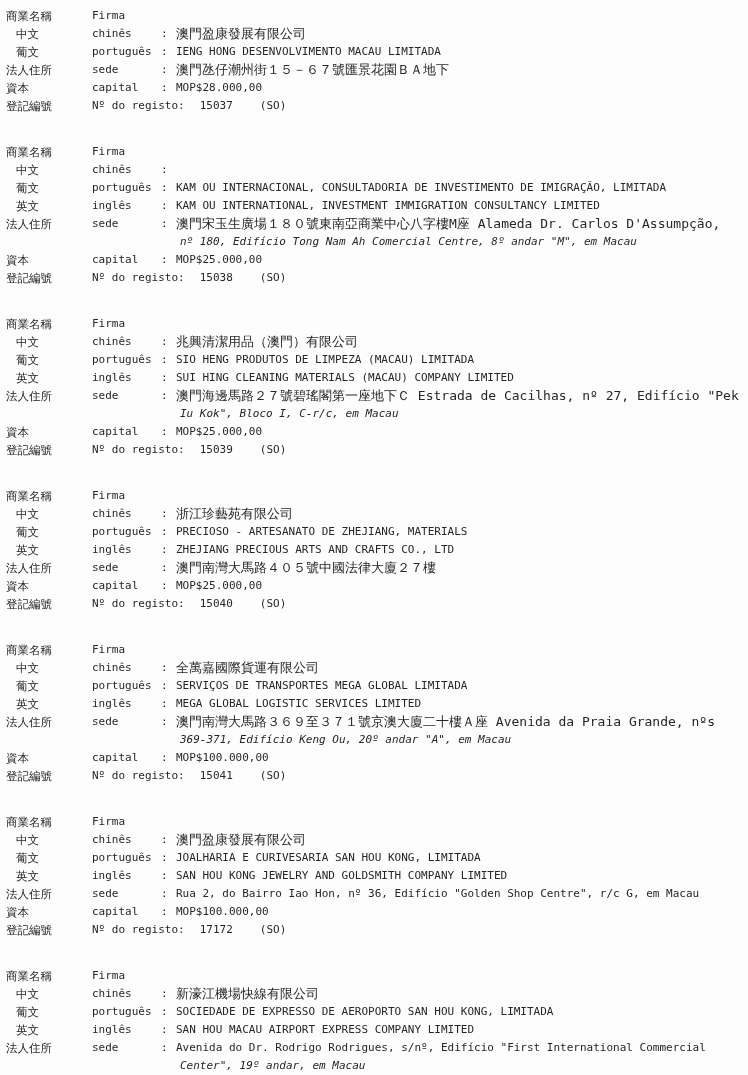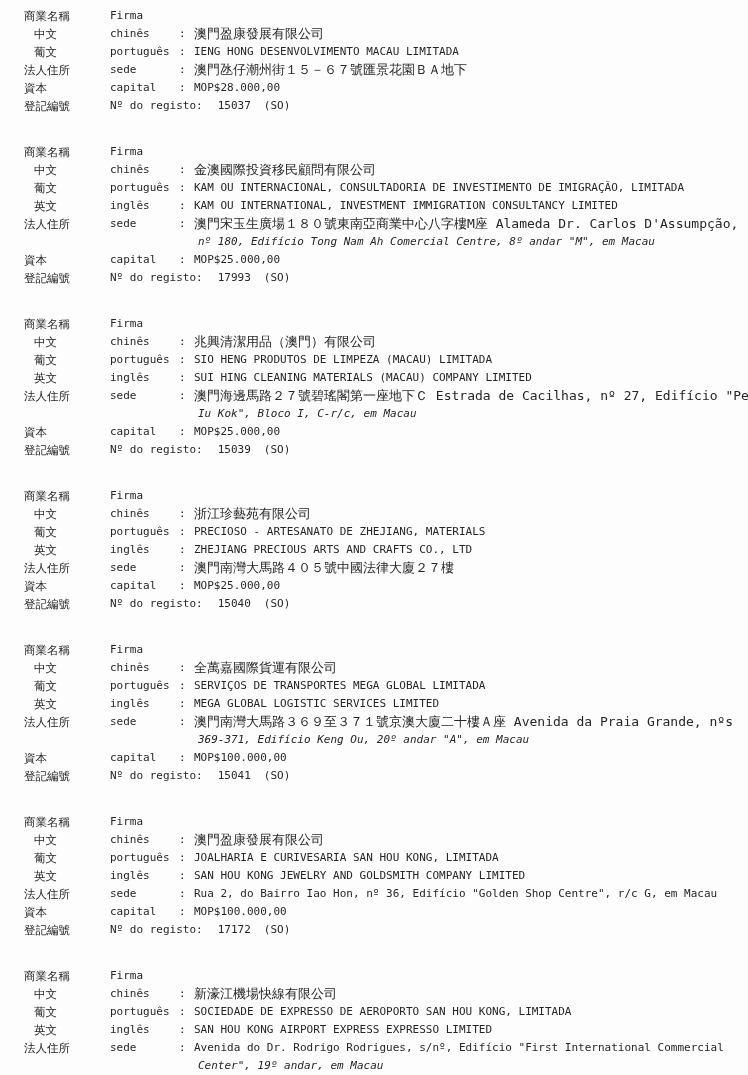--- a/index.html
+++ b/index.html
@@ -10,21 +10,21 @@
   body {
     width: 748px;
     height: 1075px;
     overflow: hidden;
     font-family: "DejaVu Sans Mono", "Liberation Mono", monospace;
     font-size: 11px;
     color: #262626;
     background: #fdfdfd;
   }
   .doc {
-    padding: 7px 6px 0 24px;
+    padding: 7px 6px 0 6px;
   }
   .entry {
     margin-bottom: 28px;
   }
   .entry:last-child {
     margin-bottom: 0;
   }
   .row {
     display: flex;
     line-height: 18px;
@@ -55,21 +55,21 @@
     font-size: 13px;
   }
   .cont {
     padding-left: 174px;
     font-style: italic;
   }
   .reg-no {
     margin-left: 15px;
   }
   .reg-note {
-    margin-left: 13px;
+    margin-left: 27px;
   }
 </style>
 </head>
 <body>
 
 <div class="doc">
 
   <div class="entry">
     <div class="row">
       <span class="c1">商業名稱</span>
@@ -109,21 +109,20 @@
 
   <div class="entry">
     <div class="row">
       <span class="c1">商業名稱</span>
       <span class="c2">Firma</span>
     </div>
     <div class="row">
       <span class="c1 ind">中文</span>
       <span class="c2">chinês</span>
       <span class="c3">:</span>
-      <span class="val zh">金澳國際投資移民顧問有限公司</span>
     </div>
     <div class="row">
       <span class="c1 ind">葡文</span>
       <span class="c2">português</span>
       <span class="c3">:</span>
       <span class="val">KAM OU INTERNACIONAL, CONSULTADORIA DE INVESTIMENTO DE IMIGRAÇÃO, LIMITADA</span>
     </div>
     <div class="row">
       <span class="c1 ind">英文</span>
       <span class="c2">inglês</span>
@@ -141,21 +140,21 @@
     </div>
     <div class="row">
       <span class="c1">資本</span>
       <span class="c2">capital</span>
       <span class="c3">:</span>
       <span class="val">MOP$25.000,00</span>
     </div>
     <div class="row">
       <span class="c1">登記編號</span>
       <span>Nº do registo:</span>
-      <span class="reg-no">17993</span>
+      <span class="reg-no">15038</span>
       <span class="reg-note">(SO)</span>
     </div>
   </div>
 
   <div class="entry">
     <div class="row">
       <span class="c1">商業名稱</span>
       <span class="c2">Firma</span>
     </div>
     <div class="row">
@@ -345,21 +344,21 @@
     <div class="row">
       <span class="c1 ind">葡文</span>
       <span class="c2">português</span>
       <span class="c3">:</span>
       <span class="val">SOCIEDADE DE EXPRESSO DE AEROPORTO SAN HOU KONG, LIMITADA</span>
     </div>
     <div class="row">
       <span class="c1 ind">英文</span>
       <span class="c2">inglês</span>
       <span class="c3">:</span>
-      <span class="val">SAN HOU KONG AIRPORT EXPRESS EXPRESSO LIMITED</span>
+      <span class="val">SAN HOU MACAU AIRPORT EXPRESS COMPANY LIMITED</span>
     </div>
     <div class="row">
       <span class="c1">法人住所</span>
       <span class="c2">sede</span>
       <span class="c3">:</span>
       <span class="val">Avenida do Dr. Rodrigo Rodrigues, s/nº, Edifício "First International Commercial</span>
     </div>
     <div class="row cont">
       <span class="val">Center", 19º andar, em Macau</span>
     </div>

